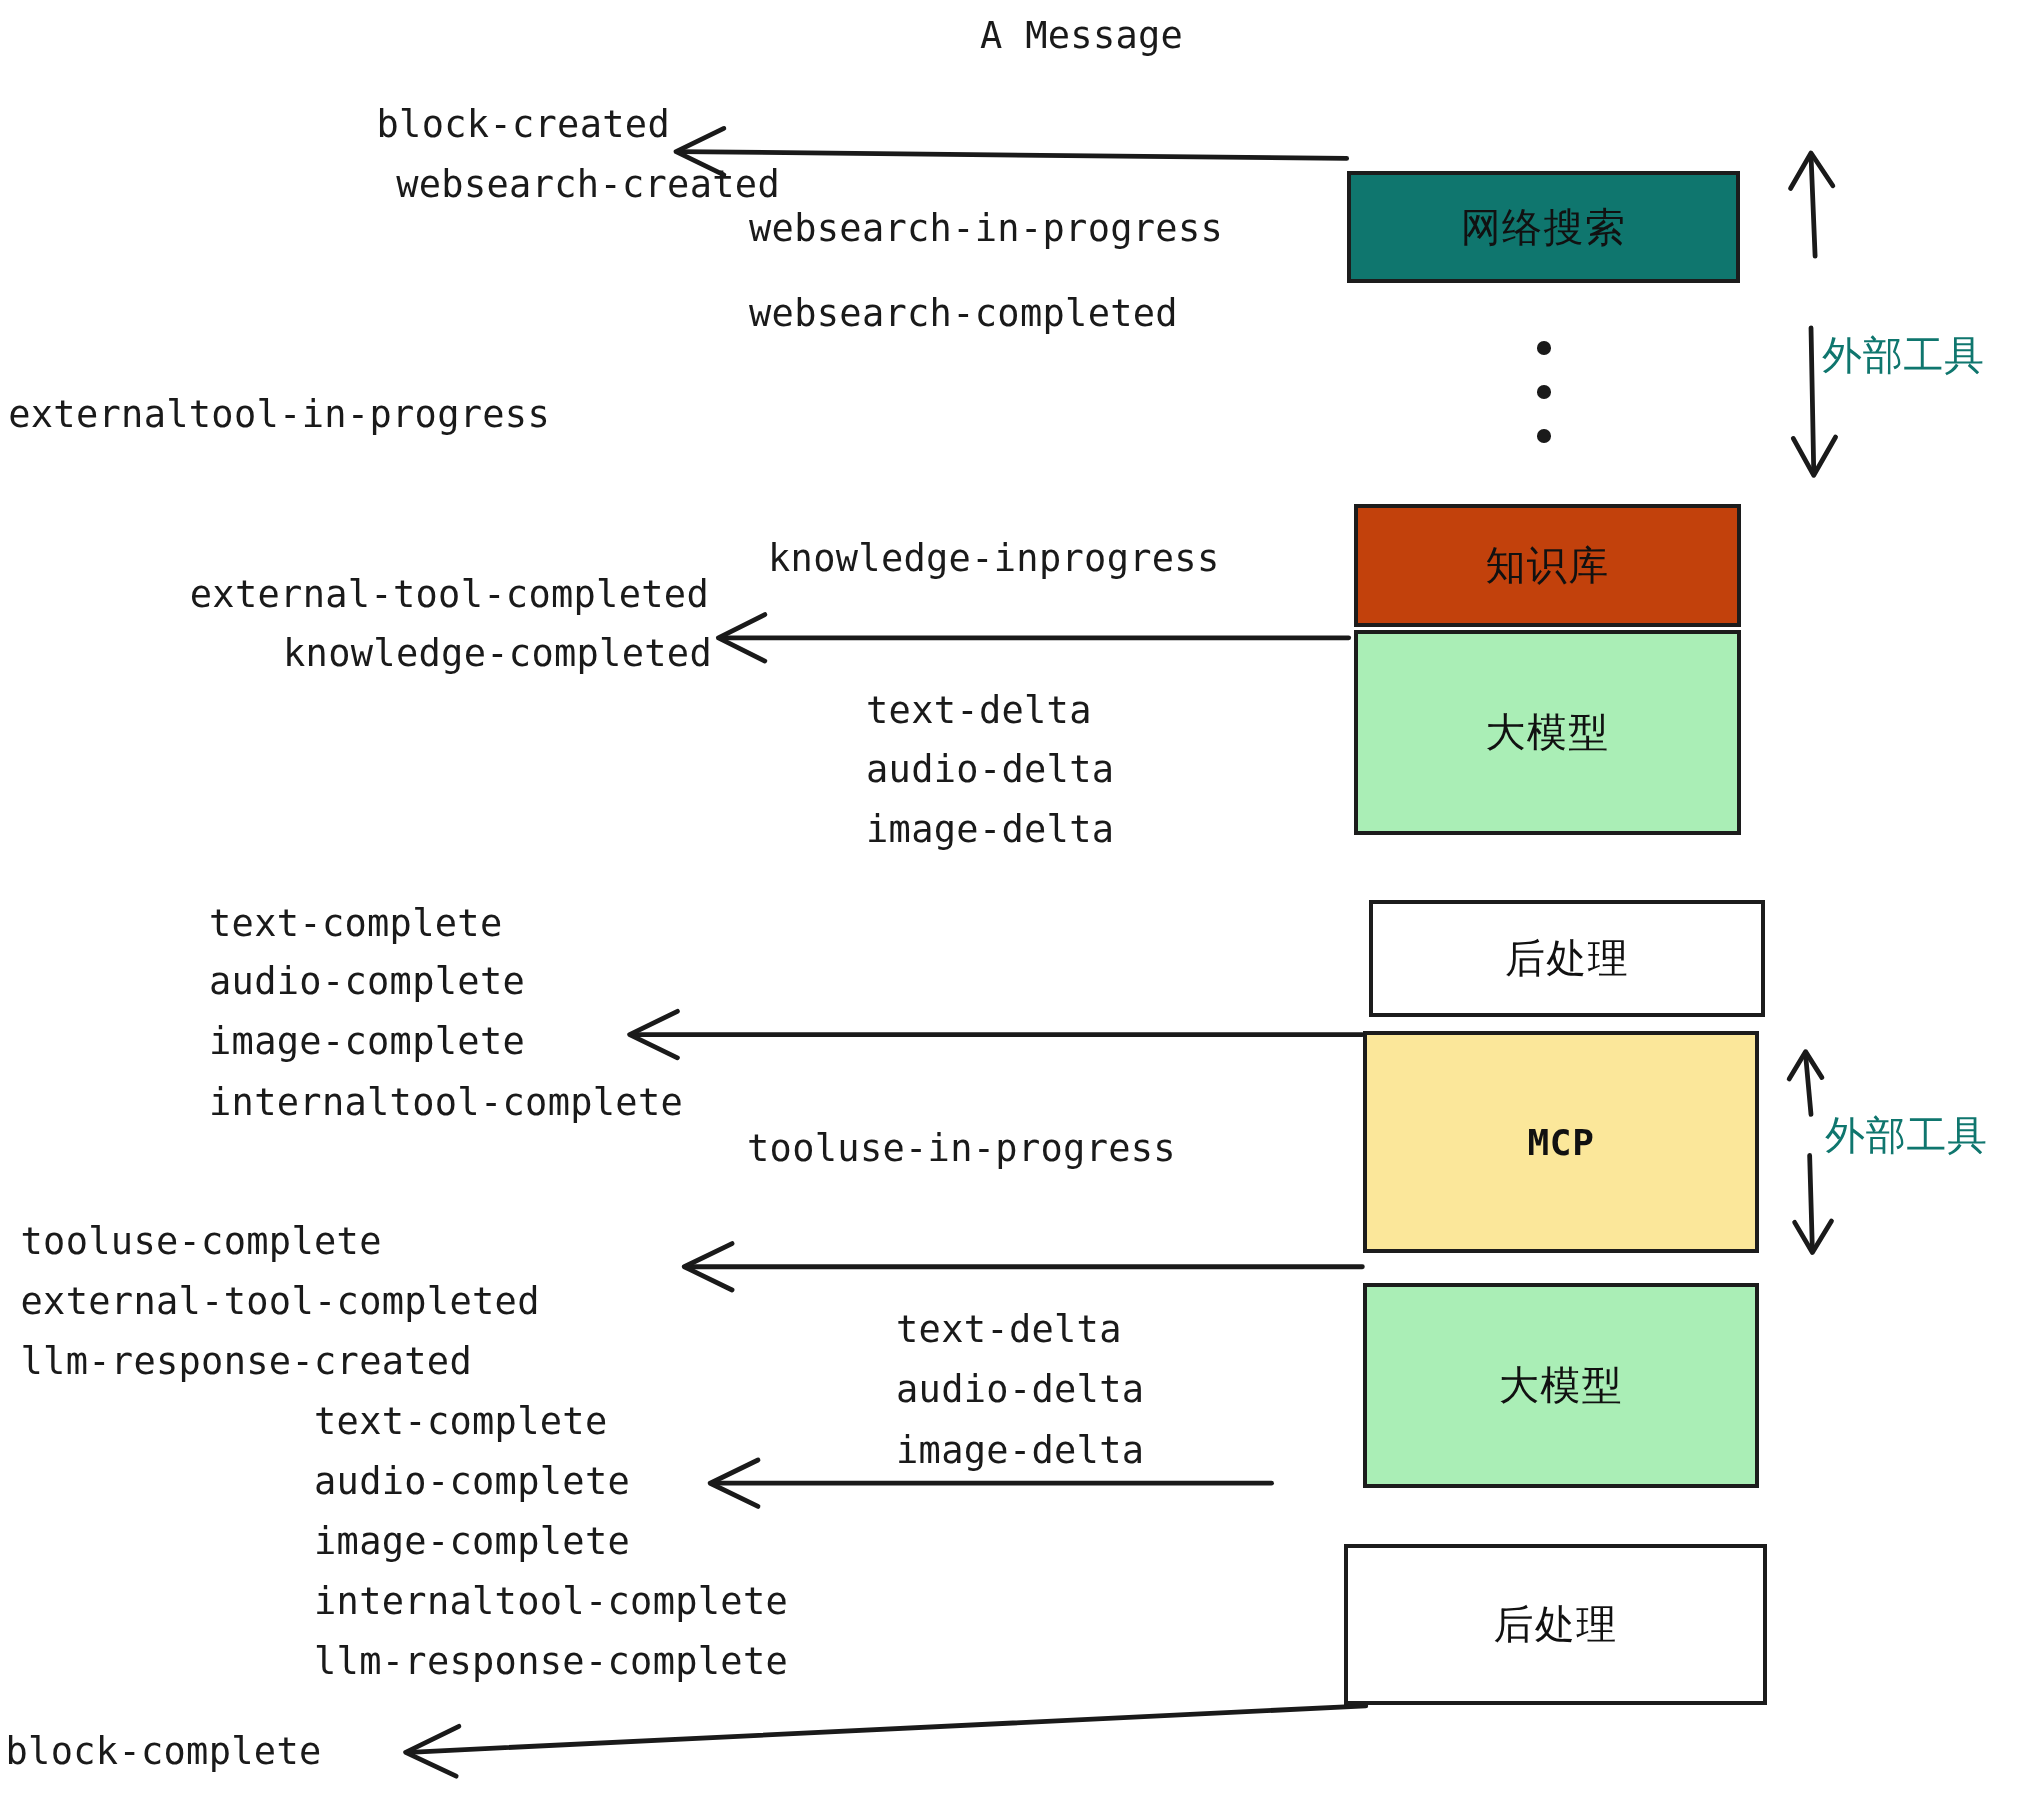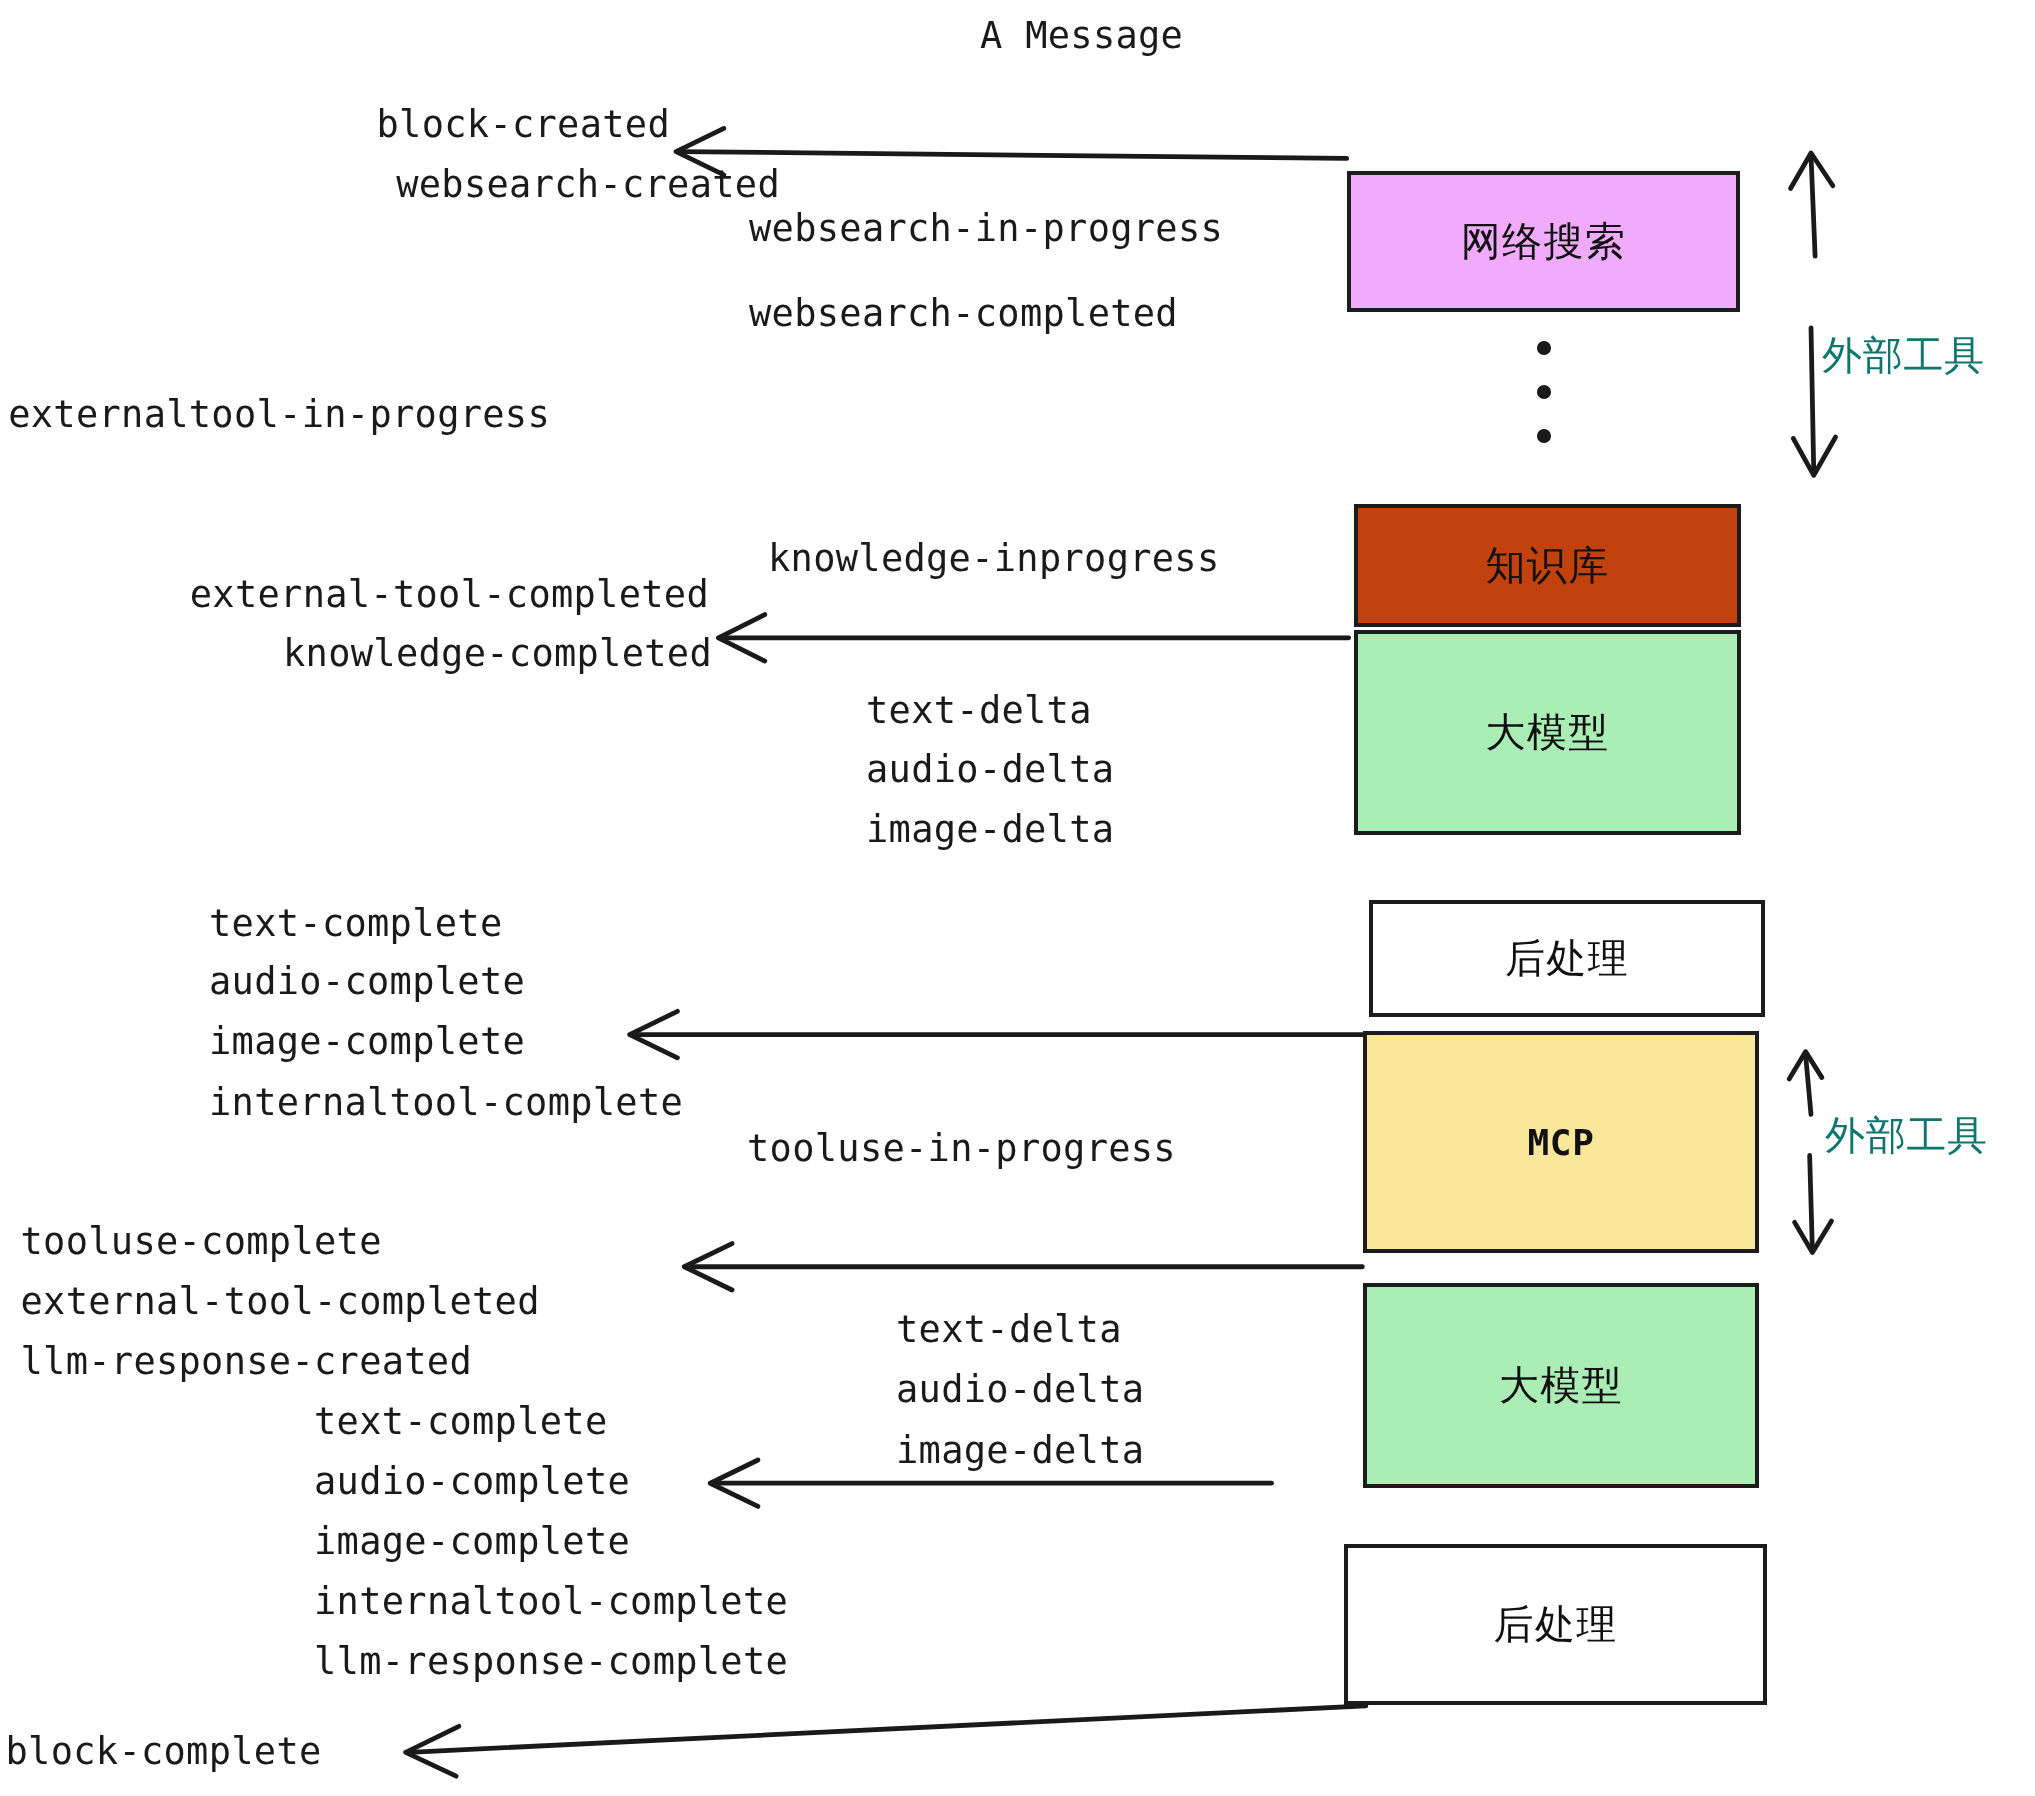--- a/index.html
+++ b/index.html
@@ -74,21 +74,21 @@
   }
   svg.overlay{position:absolute;left:0;top:0;width:2035px;height:1796px;pointer-events:none;}
 </style>
 </head>
 <body>
 
 <div id="canvas">
 
   <div class="title" style="left:980px;top:17px;">A Message</div>
 
-  <div class="box" style="left:1347px;top:171px;width:393px;height:141px;background:#f0abfc;align-items:center;">
+  <div class="box" style="left:1347px;top:171px;width:393px;height:112px;background:#0f766e;align-items:center;">
     <span>网络搜索</span>
   </div>
 
   <div class="dots" style="left:1537px;top:341px;width:13.7px;height:102px;">
     <i></i>
       <i></i>
       <i></i>
   </div>
 
   <div class="box" style="left:1354px;top:504px;width:387px;height:123px;background:#c2410c;">

